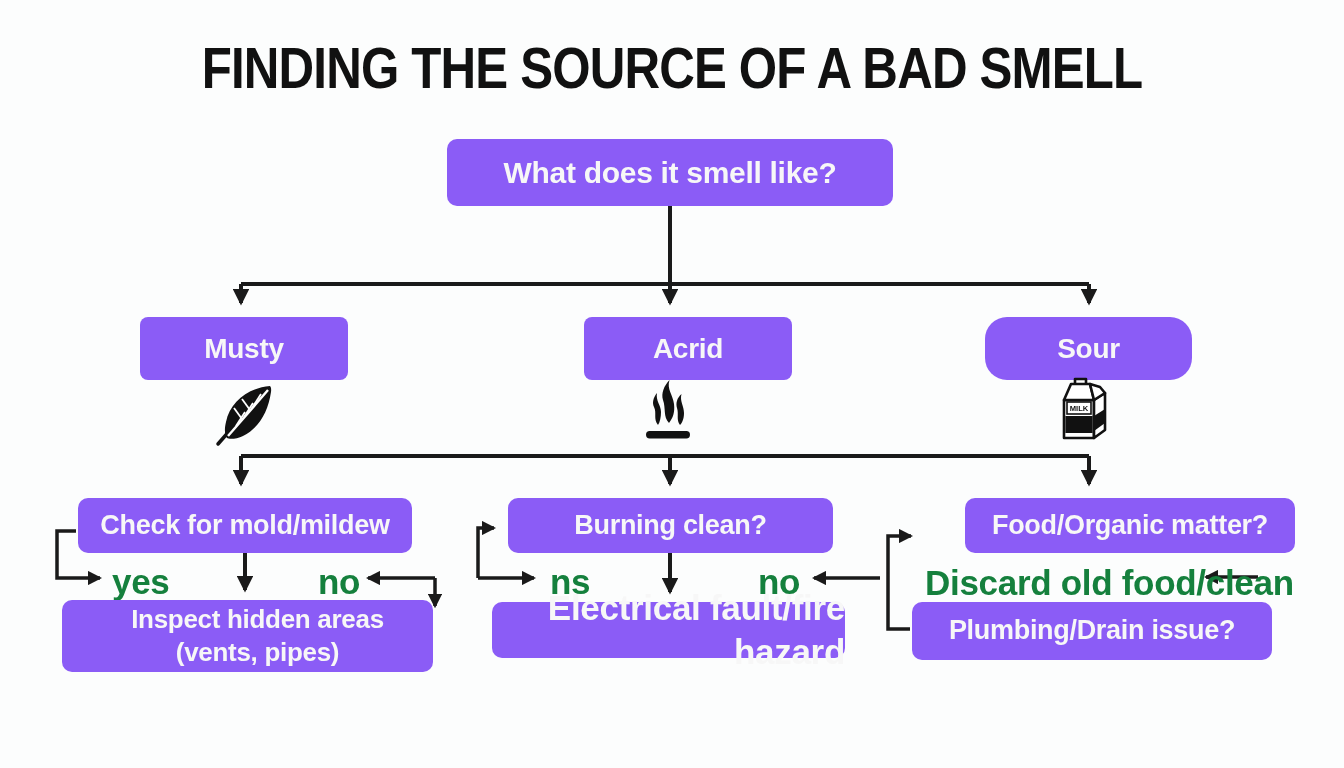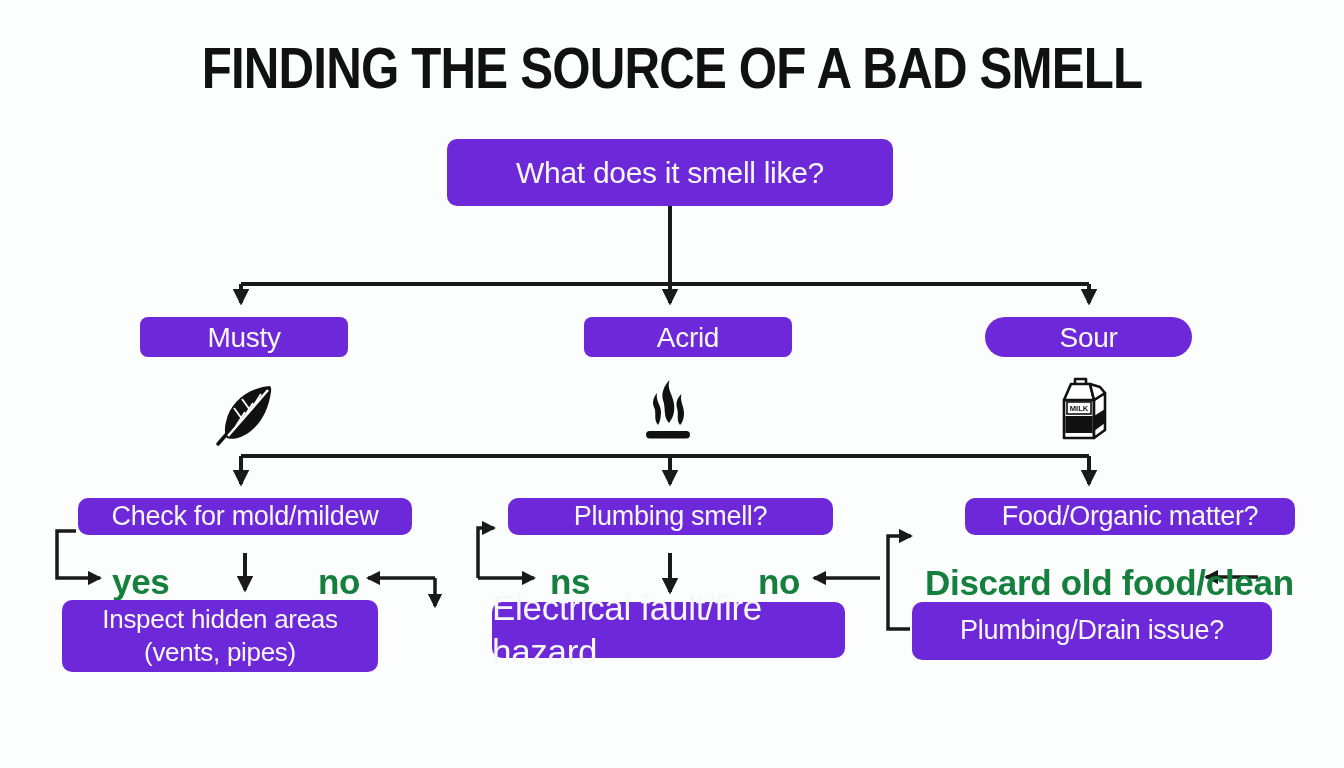--- a/index.html
+++ b/index.html
@@ -10,34 +10,34 @@
     position:relative;overflow:hidden;
   }
   .canvas{position:absolute;inset:0;width:1344px;height:768px;}
   .title{
     position:absolute;left:0;right:0;top:34px;height:62px;
     text-align:center;font-size:58px;font-weight:800;color:#111;
     letter-spacing:-1px;transform:scaleX(.85);transform-origin:50% 50%;
     white-space:nowrap;
   }
   .node{
-    position:absolute;background:#6d28d9;color:#f7f7f7;
+    position:absolute;background:#8b5cf6;color:#f7f7f7;
     border-radius:10px;display:flex;align-items:center;justify-content:center;
-    font-weight:400;text-align:left;letter-spacing:-.3px;line-height:1.25;
+    font-weight:700;text-align:right;letter-spacing:-.3px;line-height:1.25;
   }
   .node.root{left:447px;top:139px;width:446px;height:67px;font-size:30px;}
-  .node.tier1{top:317px;height:40px;font-size:28px;border-radius:8px;}
+  .node.tier1{top:317px;height:63px;font-size:28px;border-radius:8px;}
   .node.musty{left:140px;width:208px;}
   .node.acrid{left:584px;width:208px;}
   .node.sour{left:985px;width:207px;border-radius:22px;}
-  .node.tier2{top:498px;height:37px;font-size:27px;}
+  .node.tier2{top:498px;height:55px;font-size:27px;}
   .node.q-musty{left:78px;width:334px;}
   .node.q-acrid{left:508px;width:325px;}
   .node.q-sour{left:965px;width:330px;}
-  .node.r-musty{left:62px;top:600px;width:316px;height:72px;font-size:26px;flex-direction:column;line-height:33px;}
+  .node.r-musty{left:62px;top:600px;width:351px;height:72px;font-size:26px;flex-direction:column;line-height:33px;padding-left:20px;}
   .node.r-acrid{left:492px;top:602px;width:353px;height:56px;font-size:35px;}
   .node.r-sour{left:912px;top:602px;width:360px;height:58px;font-size:27px;}
   .edge-label{
     position:absolute;color:#15803d;font-weight:700;font-size:35px;
     text-align:left;letter-spacing:-.3px;white-space:nowrap;
   }
   .lbl-yes{left:112px;top:562px;width:56px;}
   .lbl-no1{left:318px;top:562px;width:44px;}
   .lbl-ns{left:550px;top:562px;width:44px;}
   .lbl-no2{left:758px;top:562px;width:44px;}
@@ -138,21 +138,21 @@
       <path d="M46 41 L57 34 L57 48 L46 56 Z" fill="#111"></path>
       <rect x="19" y="27" width="24" height="12" fill="#fff" stroke="#111" stroke-width="1.6"></rect>
       <text x="31" y="36" font-size="7.6" font-weight="bold" text-anchor="middle" font-family="Liberation Sans, DejaVu Sans, sans-serif" fill="#111">MILK</text>
     </svg>
   </div>
 
   <div class="node tier2 q-musty">
     <span>Check for mold/mildew</span>
   </div>
   <div class="node tier2 q-acrid">
-    <span>Plumbing smell?</span>
+    <span>Burning clean?</span>
   </div>
   <div class="node tier2 q-sour">
     <span>Food/Organic matter?</span>
   </div>
 
   <div class="edge-label lbl-yes">yes</div>
   <div class="edge-label lbl-no1">no</div>
   <div class="edge-label lbl-ns">ns</div>
   <div class="edge-label lbl-no2">no</div>
   <div class="edge-label lbl-discard">Discard old food/clean</div>

